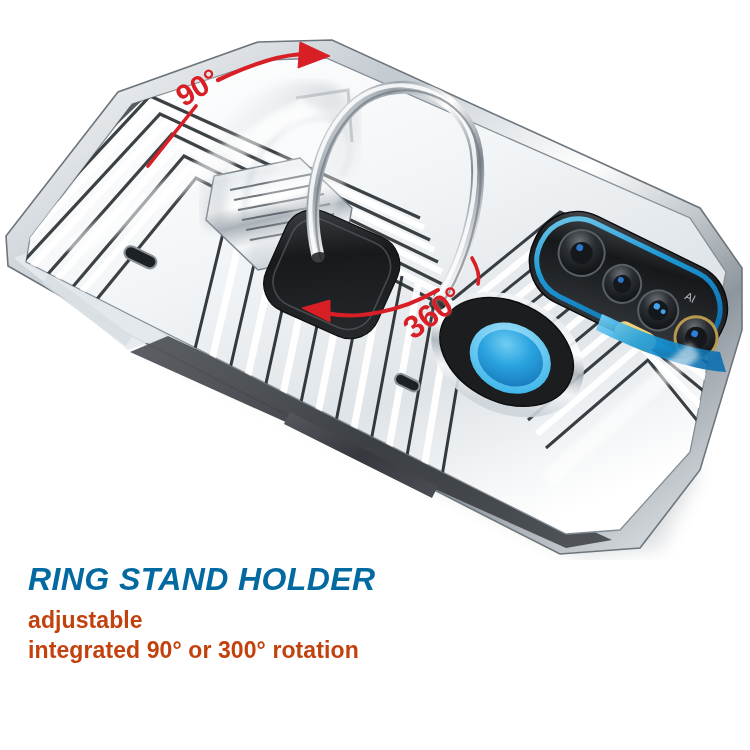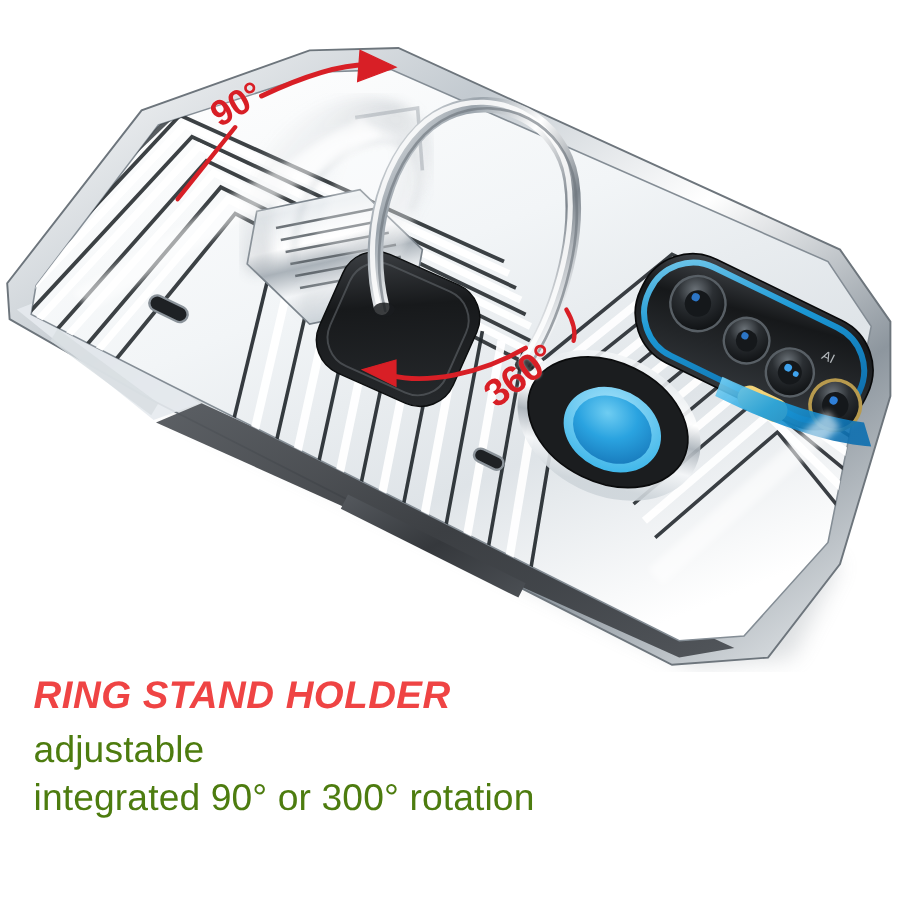--- a/index.html
+++ b/index.html
@@ -30,25 +30,25 @@
   }
   #ann-360{
     left:418px;top:310px;font-size:32px;
     transform:rotate(-36deg);transform-origin:left bottom;
   }
 
   
   #caption{position:absolute;left:28px;top:562px;width:690px;}
   #headline{
     font-size:32px;font-weight:bold;font-style:italic;
-    color:#ef4444;letter-spacing:.4px;line-height:1.08;
+    color:#0369a1;letter-spacing:.4px;line-height:1.08;
     margin:0 0 8px 0;
   }
   .sub{
-    font-size:31px;color:#4d7c0f;font-weight:normal;
+    font-size:23px;color:#c2410c;font-weight:bold;
     line-height:1.32;letter-spacing:.1px;margin:0;
   }
 </style>
 </head>
 <body>
 
 <div id="stage">
 
   <div id="photo">
     <svg width="750" height="560" viewBox="0 0 750 560" xmlns="http://www.w3.org/2000/svg">

